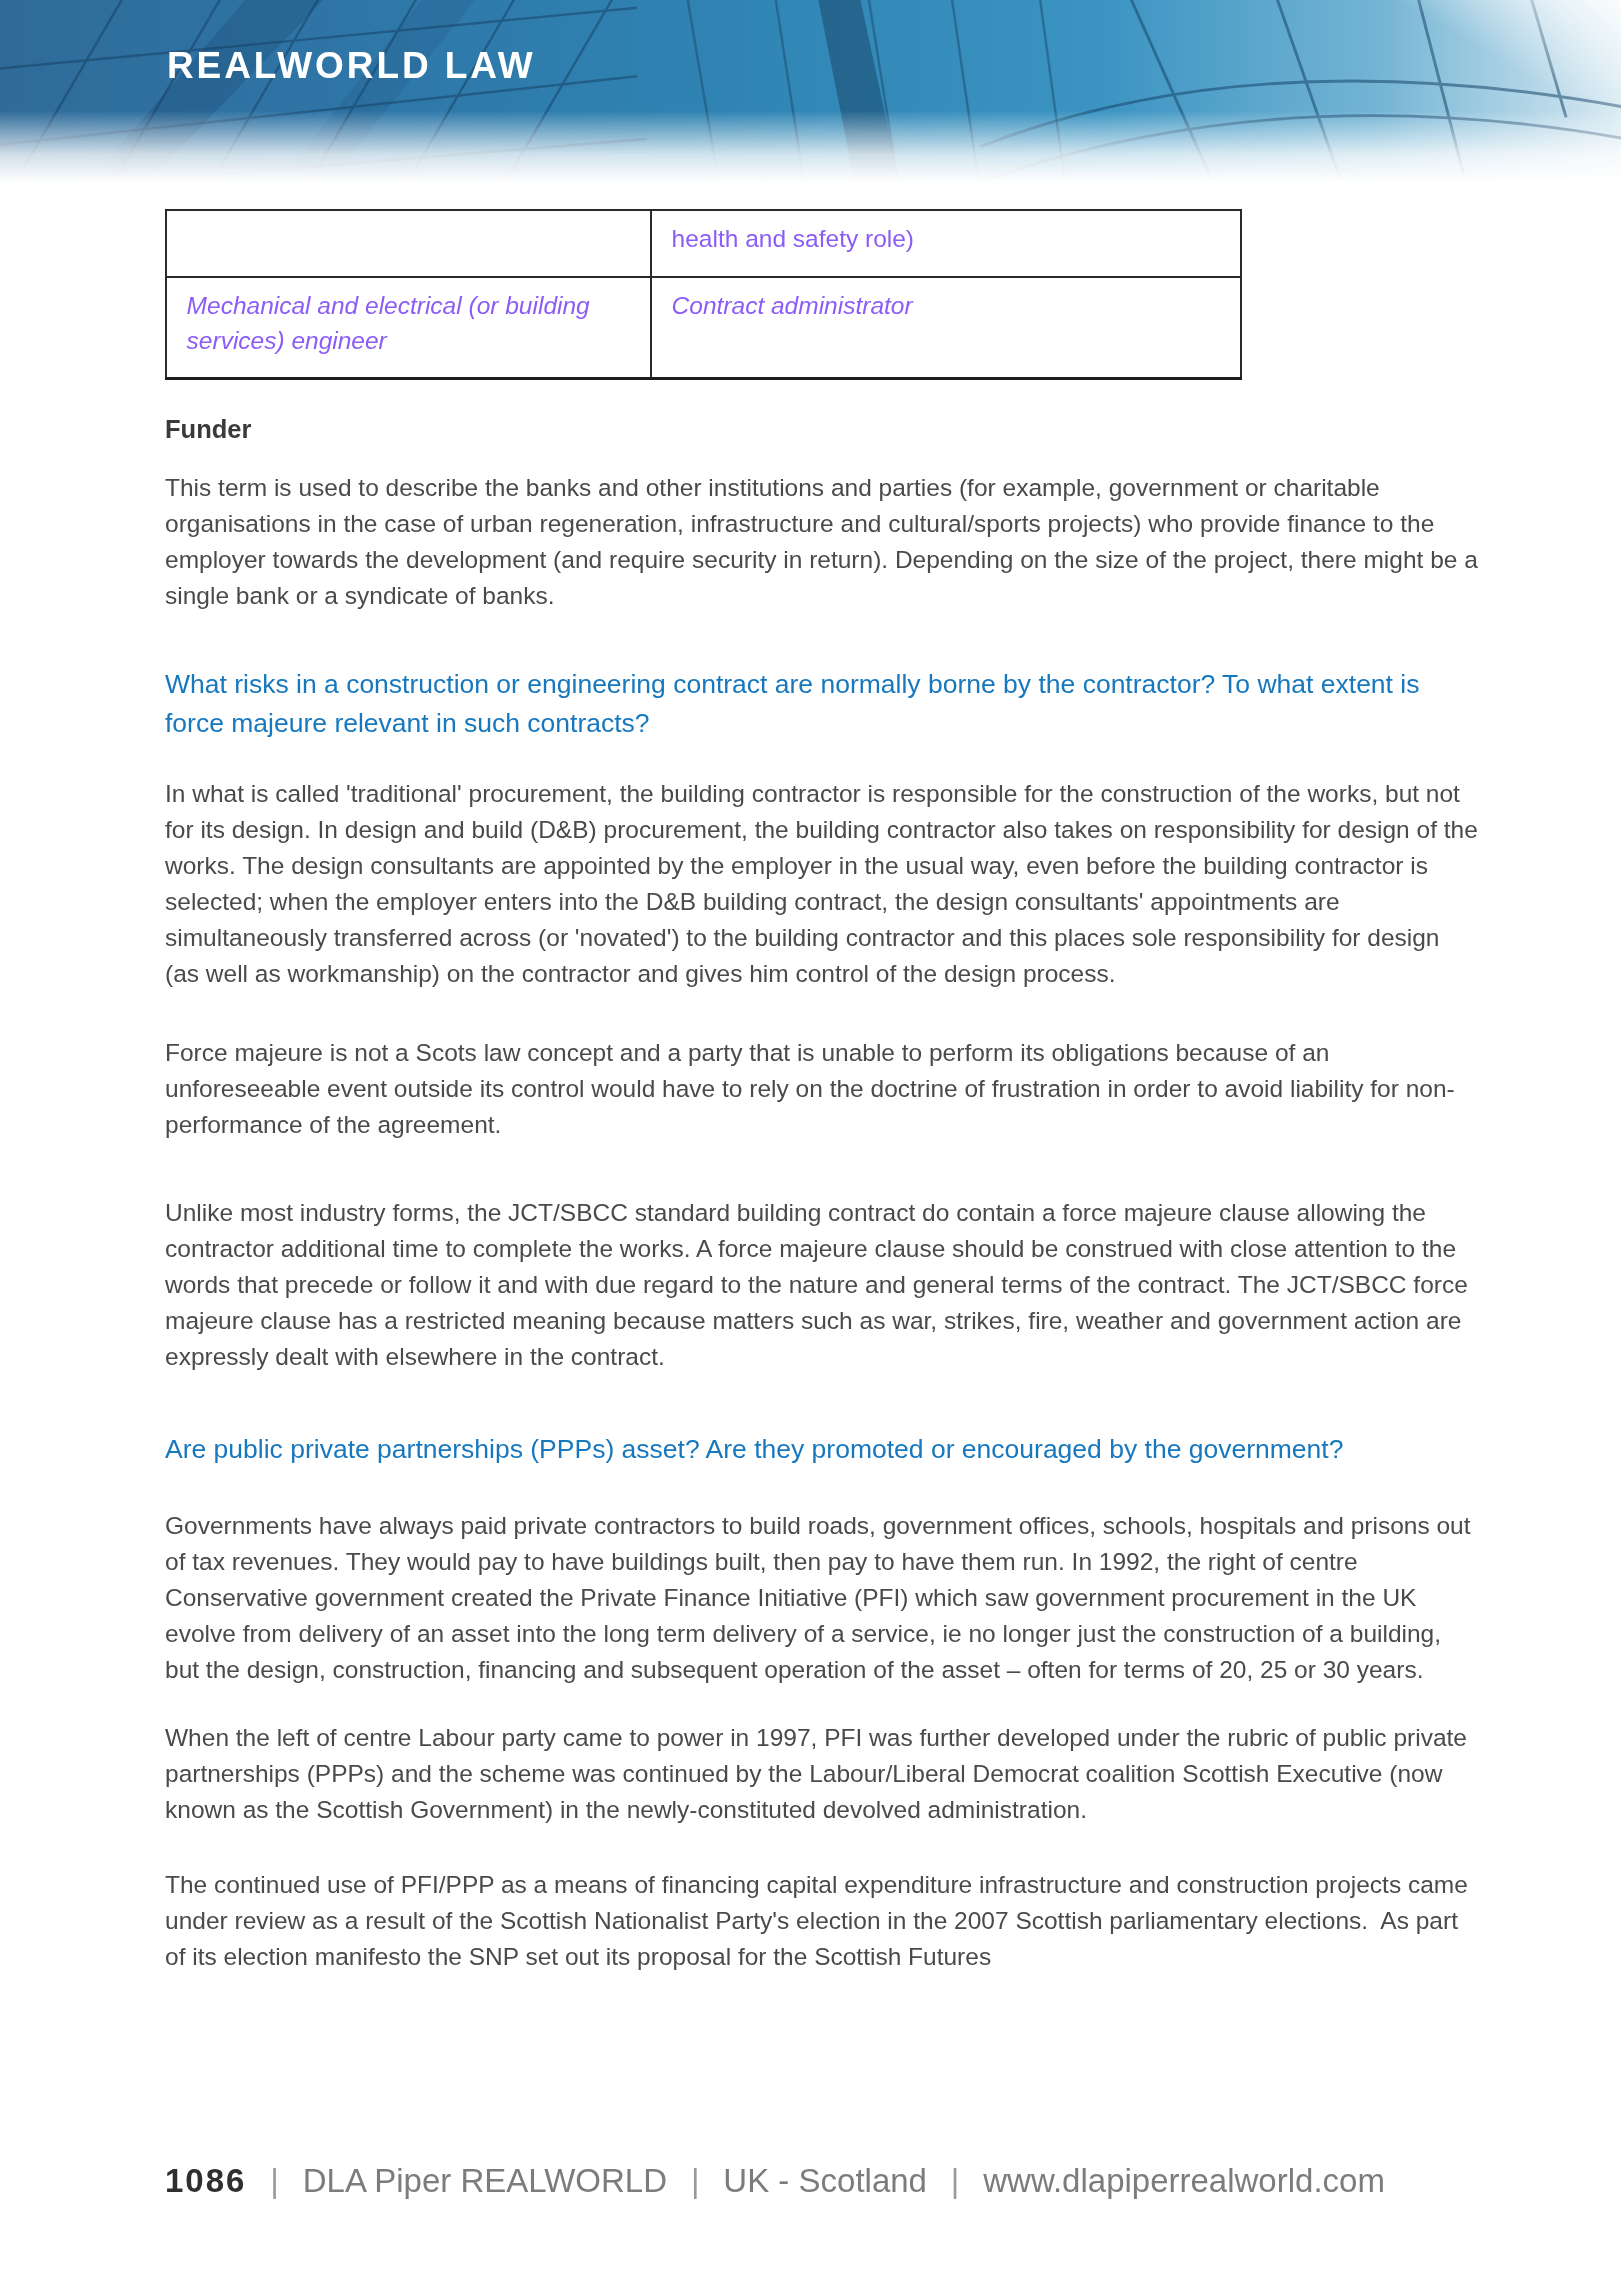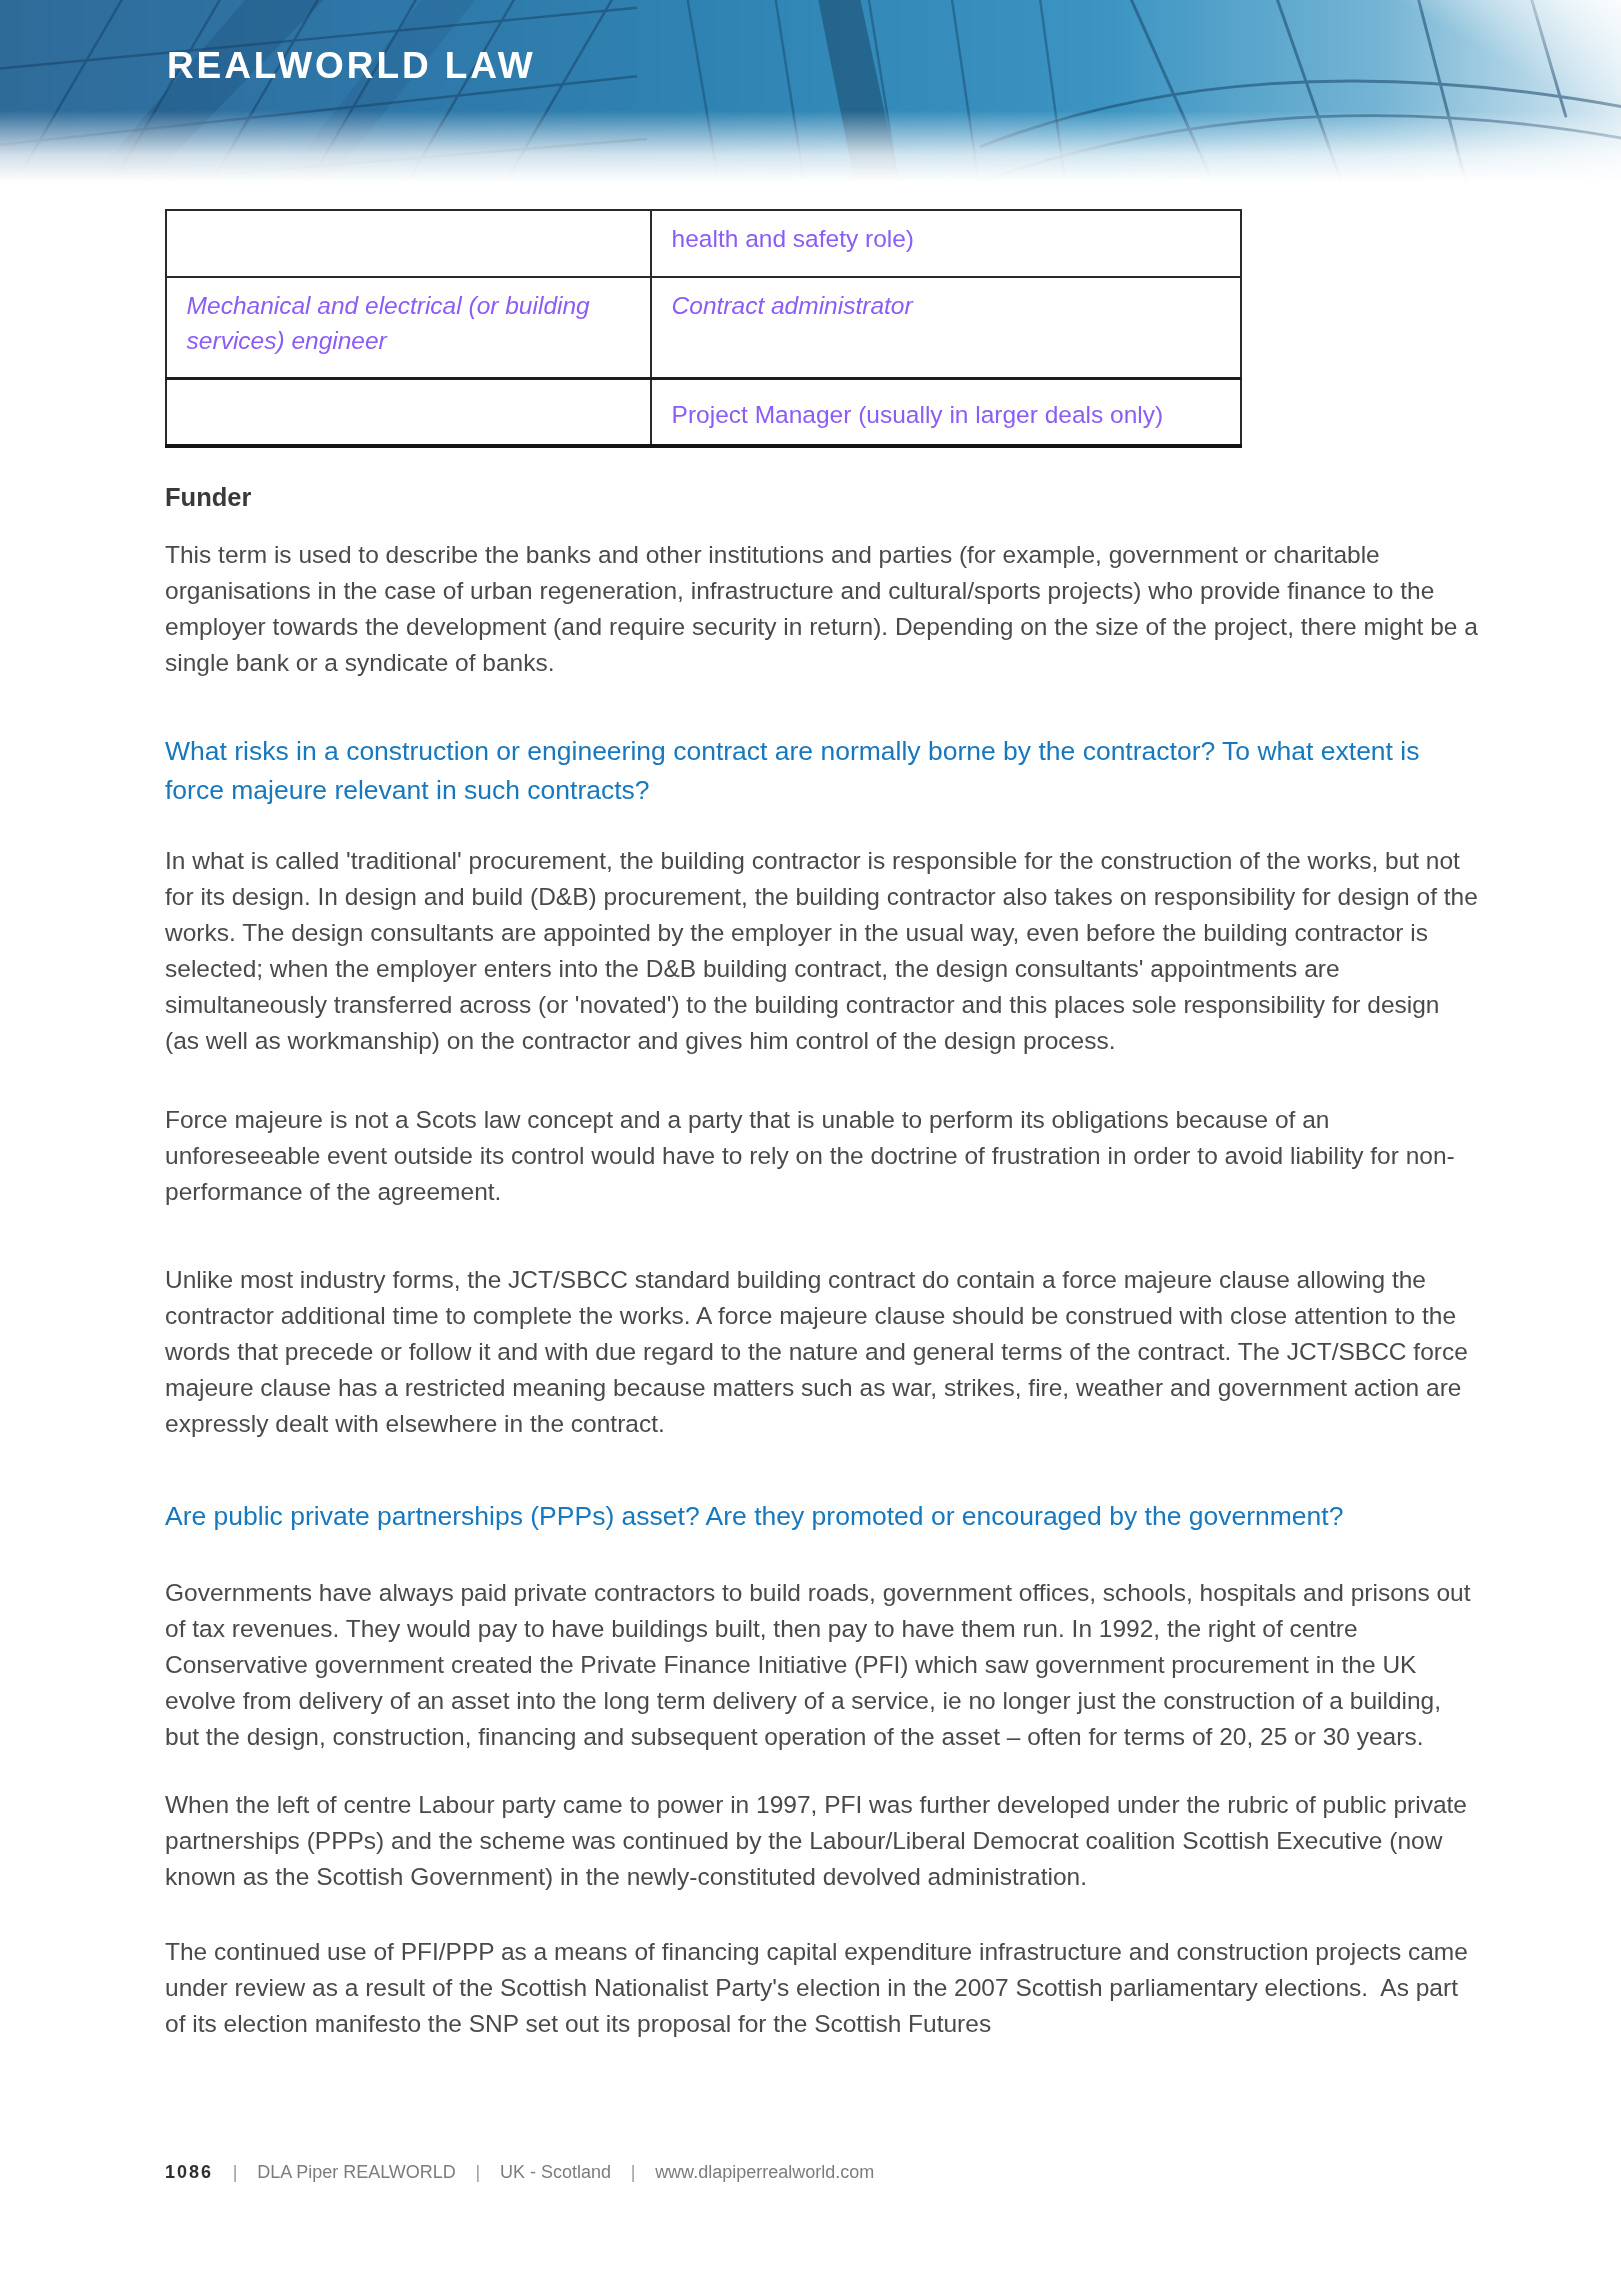--- a/index.html
+++ b/index.html
@@ -49,21 +49,21 @@
   #para3 { margin-top:43px; }
   #para4 { margin-top:52px; }
   #q2    { margin-top:55px; }
   #para5 { margin-top:39px; }
   #para6 { margin-top:32px; }
   #para7 { margin-top:39px; }
 
   
   .footer {
     position:absolute; left:165px; top:2162px;
-    font-size:18px; color:#7c7c7c; white-space:nowrap;
+    font-size:33px; color:#7c7c7c; white-space:nowrap;
   }
   .footer .page-num { font-weight:700; color:#2f2f2f; letter-spacing:2px; }
   .footer .sep { color:#9a9a9a; margin:0 14.7px; font-weight:400; }
 </style>
 </head>
 <body>
 
 <div class="page">
 
   <div class="header">
@@ -133,24 +133,20 @@
         </colgroup>
       <tbody>
         <tr class="r1">
           <td></td>
           <td>health and safety role)</td>
         </tr>
         <tr class="r2">
           <td>Mechanical and electrical (or building services) engineer</td>
           <td>Contract administrator</td>
         </tr>
-        <tr class="r3">
-          <td></td>
-          <td>Project Manager (usually in larger deals only)</td>
-        </tr>
       </tbody>
     </table>
 
     <h3 class="funder">Funder</h3>
     <p class="body" id="para1">This term is used to describe the banks and other institutions and parties (for example, government or charitable organisations in the case of urban regeneration, infrastructure and cultural/sports projects) who provide finance to the employer towards the development (and require security in return). Depending on the size of the project, there might be a single bank or a syndicate of banks.</p>
 
     <h2 class="question" id="q1">What risks in a construction or engineering contract are normally borne by the contractor? To what extent is force majeure relevant in such contracts?</h2>
     <p class="body" id="para2">In what is called 'traditional' procurement, the building contractor is responsible for the construction of the works, but not for its design. In design and build (D&amp;B) procurement, the building contractor also takes on responsibility for design of the works. The design consultants are appointed by the employer in the usual way, even before the building contractor is selected; when the employer enters into the D&amp;B building contract, the design consultants' appointments are simultaneously transferred across (or 'novated') to the building contractor and this places sole responsibility for design (as well as workmanship) on the contractor and gives him control of the design process.</p>
     <p class="body" id="para3">Force majeure is not a Scots law concept and a party that is unable to perform its obligations because of an unforeseeable event outside its control would have to rely on the doctrine of frustration in order to avoid liability for non-performance of the agreement.</p>
     <p class="body" id="para4">Unlike most industry forms, the JCT/SBCC standard building contract do contain a force majeure clause allowing the contractor additional time to complete the works. A force majeure clause should be construed with close attention to the words that precede or follow it and with due regard to the nature and general terms of the contract. The JCT/SBCC force majeure clause has a restricted meaning because matters such as war, strikes, fire, weather and government action are expressly dealt with elsewhere in the contract.</p>

